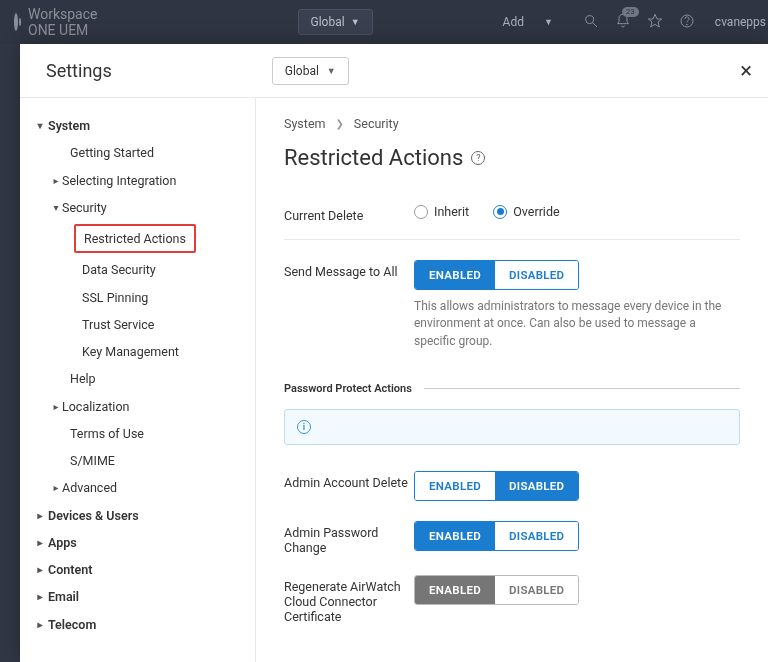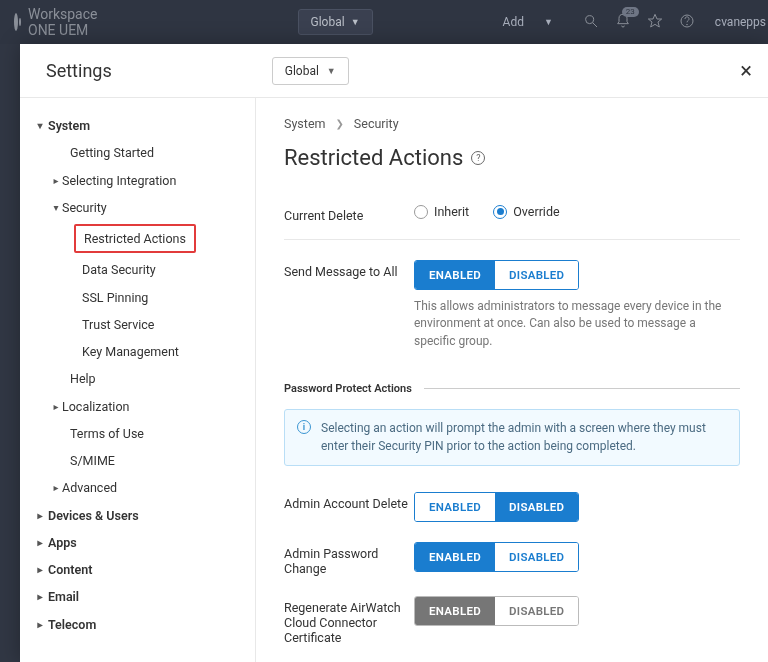--- a/index.html
+++ b/index.html
@@ -293,21 +293,20 @@
         </div>
       </div>
 
       <div class="section-head">
         <span class="t">Password Protect Actions</span>
         <span class="line"></span>
       </div>
 
       <div class="info-box">
         <span class="i">i</span>
-        <span>Selecting an action will prompt the admin with a screen where they must enter their Security PIN prior to the action being completed.</span>
       </div>
 
       <div class="setting-row">
         <div class="label narrow-label">Admin Account Delete</div>
         <div class="ctrl">
           <div class="toggle">
             <span class="seg off">ENABLED</span>
             <span class="seg on">DISABLED</span>
           </div>
         </div>

